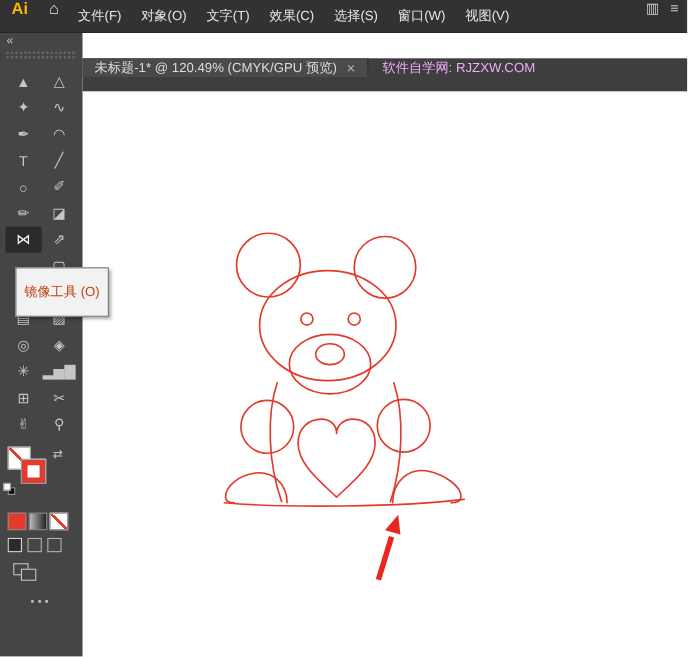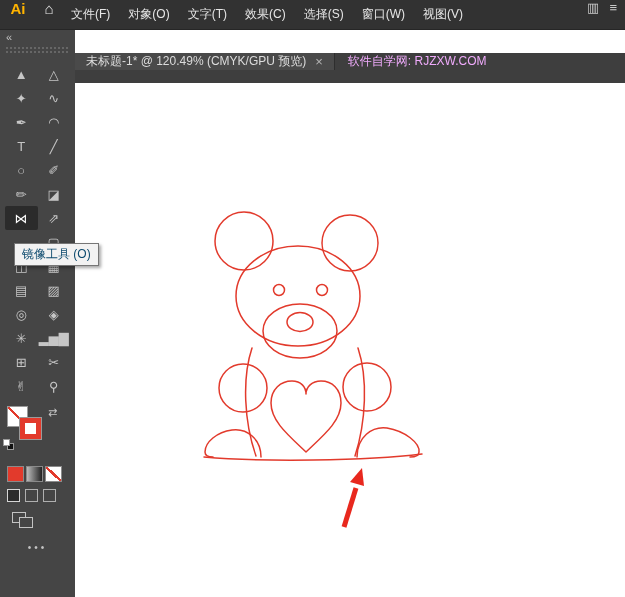--- a/index.html
+++ b/index.html
@@ -71,21 +71,21 @@
   
   .canvas { position:absolute; left:75px; top:60px; right:0; bottom:0; background:#ffffff; }
   .art { display:block; }
   .art .ln { fill:none; stroke:var(--drawing_stroke,#e23a2c); stroke-width:1.5;
              stroke-linecap:round; stroke-linejoin:round; }
   .art .arrow-shaft { stroke:var(--arrow_red,#e8281e); stroke-width:5; fill:none; }
   .art .arrow-head { fill:var(--arrow_red,#e8281e); stroke:none; }
 
   
   .tooltip { position:absolute; left:14px; top:243px; z-index:50; background:#f2f2f2;
-             border:1px solid #767676; padding:2px 7px; font-size:12px; color:#0c4a6e;
+             border:1px solid #767676; padding:13px 7px; font-size:12px; color:#c2410c;
              box-shadow:2px 2px 3px rgba(0,0,0,0.35); white-space:nowrap; }
 </style>
 </head>
 <body>
 
 <div class="app">
 
   <header class="menubar">
     <div class="ai-logo">Ai</div>
     <div class="home-icon">⌂</div>

